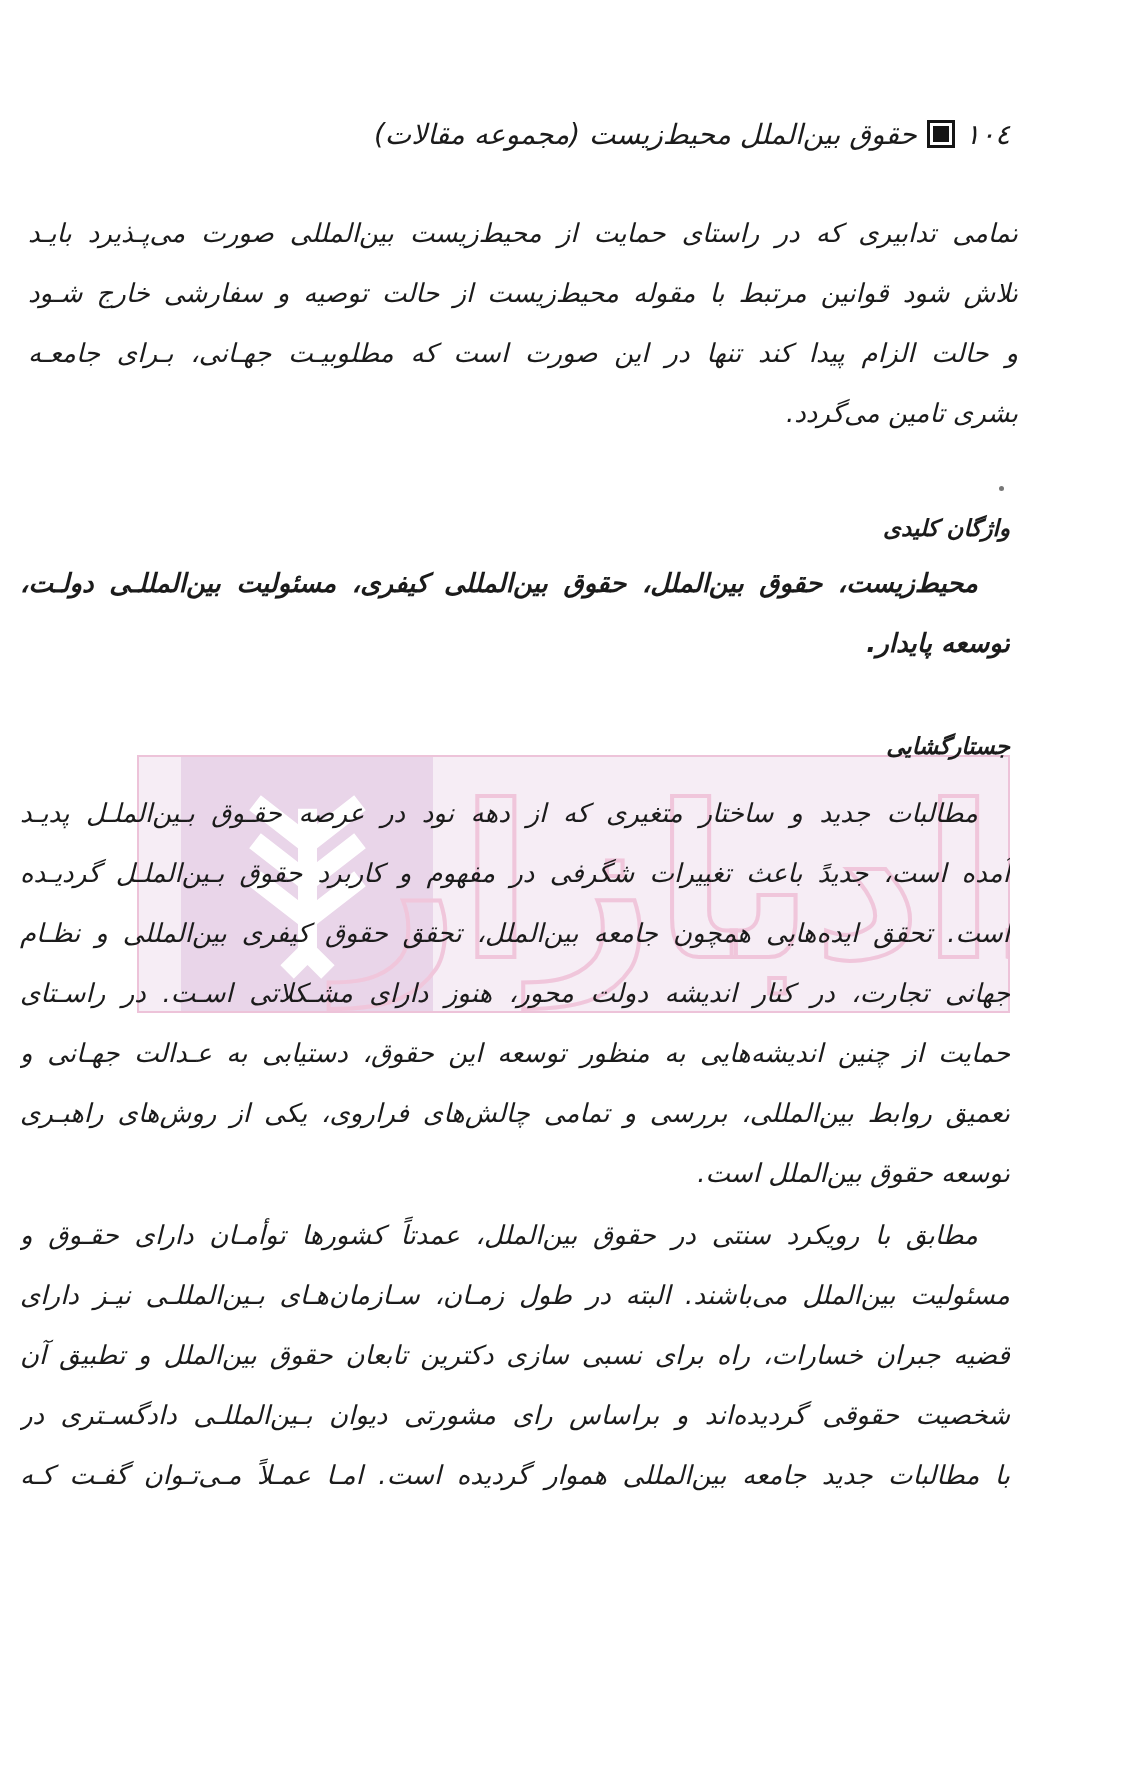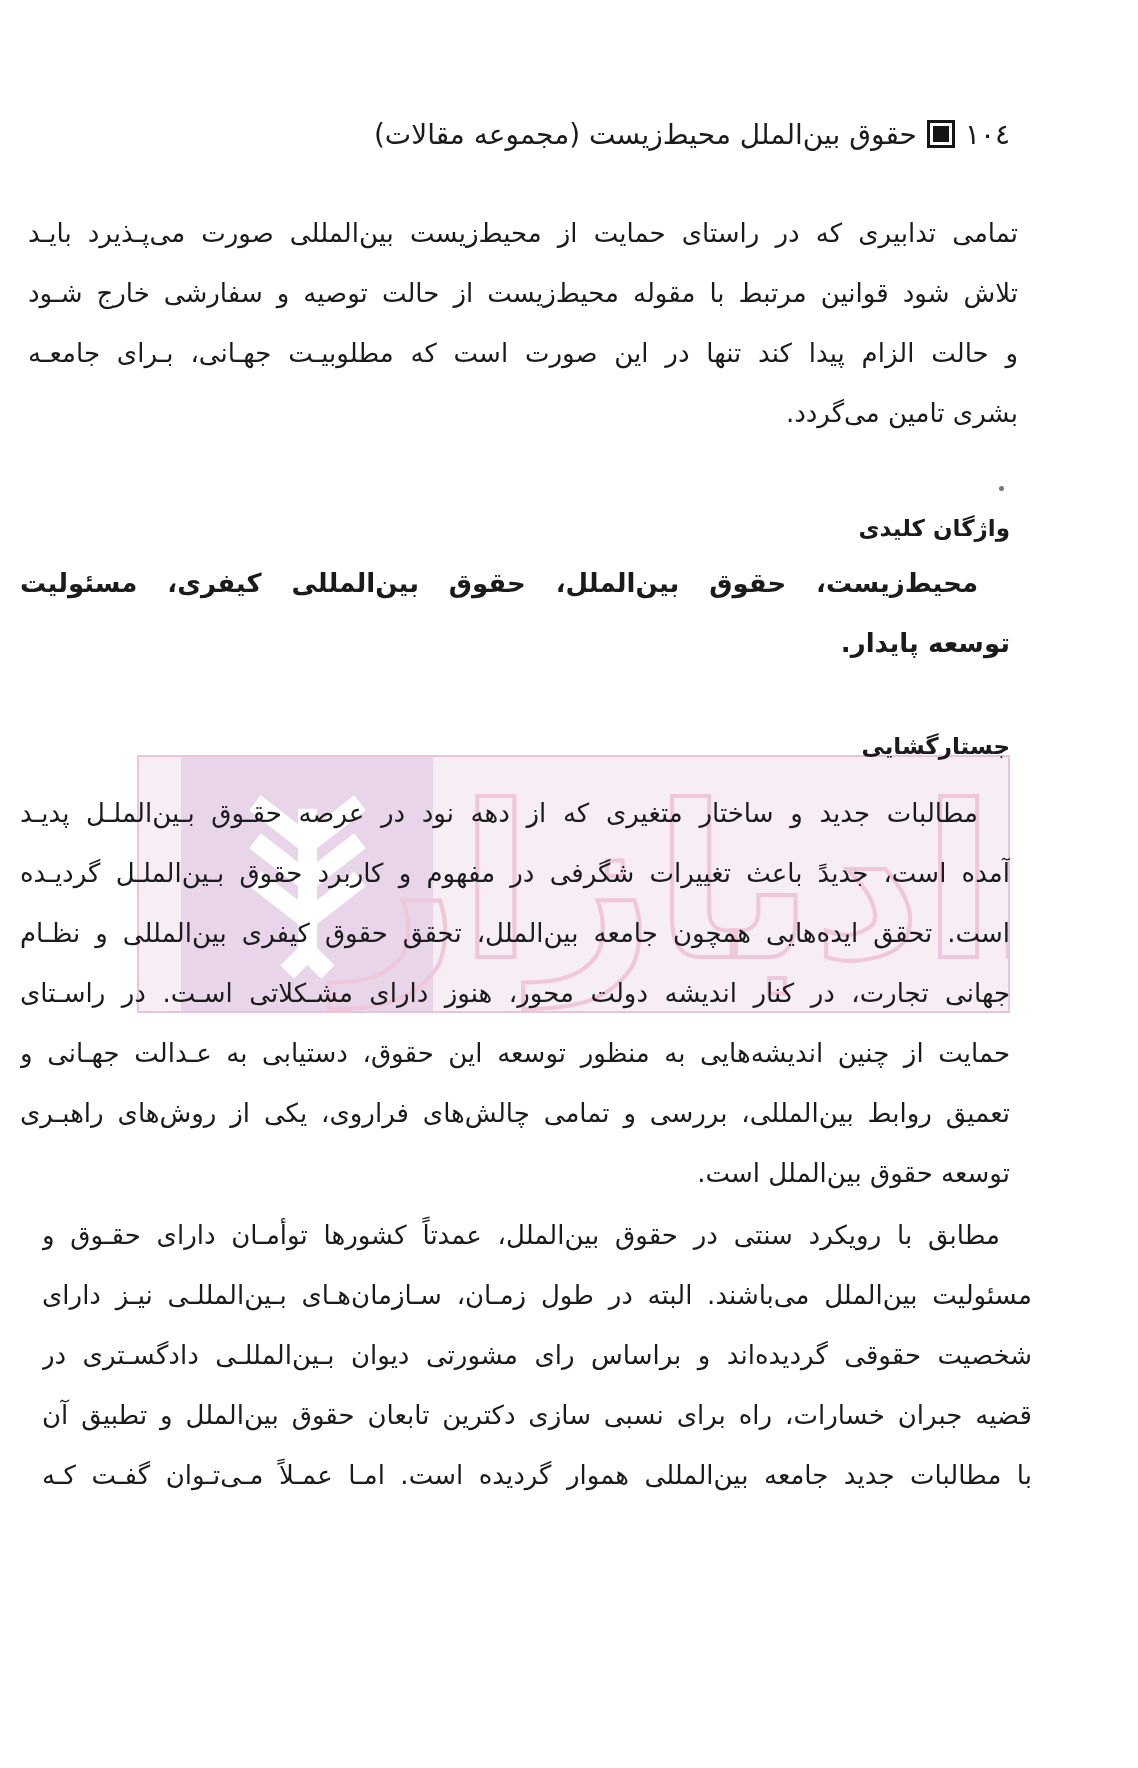--- a/index.html
+++ b/index.html
@@ -46,20 +46,21 @@
     white-space: nowrap;
   }
 
   
   .txt {
     position: absolute;
     left: 20px;
     width: 990px;
     direction: rtl;
     z-index: 2;
+    font-style: italic;
   }
   .line {
     height: 60px;
     line-height: 60px;
     font-size: 26px;
     text-align: justify;
     text-align-last: justify;
     overflow: hidden;
   }
   .line.last {
@@ -90,21 +91,21 @@
     line-height: 60px;
     font-size: 23px;
     font-weight: 700;
     text-align: right;
   }
   .h-keywords { top: 498px; }
   .keywords   { top: 553px; }
   .h-intro    { top: 716px; }
   .para1      { top: 203px; margin-left: 8px; }
   .para2      { top: 783px; }
-  .para3      { top: 1205px; margin-left: 22px; }
+  .para3      { top: 1205px; }
 
   .speck {
     position: absolute;
     left: 999px; top: 486px;
     width: 5px; height: 5px;
     border-radius: 50%;
     background: #777;
     z-index: 2;
   }
 </style>
@@ -154,20 +155,20 @@
     <div class="line">است. تحقق ایده‌هایی همچون جامعه بین‌الملل، تحقق حقوق کیفری بین‌المللی و نظـام</div>
     <div class="line">جهانی تجارت، در کنار اندیشه دولت محور، هنوز دارای مشـکلاتی اسـت. در راسـتای</div>
     <div class="line">حمایت از چنین اندیشه‌هایی به منظور توسعه این حقوق، دستیابی به عـدالت جهـانی و</div>
     <div class="line">تعمیق روابط بین‌المللی، بررسی و تمامی چالش‌های فراروی، یکی از روش‌های راهبـری</div>
     <div class="line last">توسعه حقوق بین‌الملل است.</div>
   </div>
 
   <div class="txt para3">
     <div class="line indent">مطابق با رویکرد سنتی در حقوق بین‌الملل، عمدتاً کشورها توأمـان دارای حقـوق و</div>
     <div class="line">مسئولیت بین‌الملل می‌باشند. البته در طول زمـان، سـازمان‌هـای بـین‌المللـی نیـز دارای</div>
+    <div class="line">قضیه جبران خسارات، راه برای نسبی سازی دکترین تابعان حقوق بین‌الملل و تطبیق آن</div>
     <div class="line">شخصیت حقوقی گردیده‌اند و براساس رای مشورتی دیوان بـین‌المللـی دادگسـتری در</div>
-    <div class="line">قضیه جبران خسارات، راه برای نسبی سازی دکترین تابعان حقوق بین‌الملل و تطبیق آن</div>
     <div class="line">با مطالبات جدید جامعه بین‌المللی هموار گردیده است. امـا عمـلاً مـی‌تـوان گفـت کـه</div>
   </div>
 
   <div class="speck"></div>
 
 </div>
 
 </body></html>

